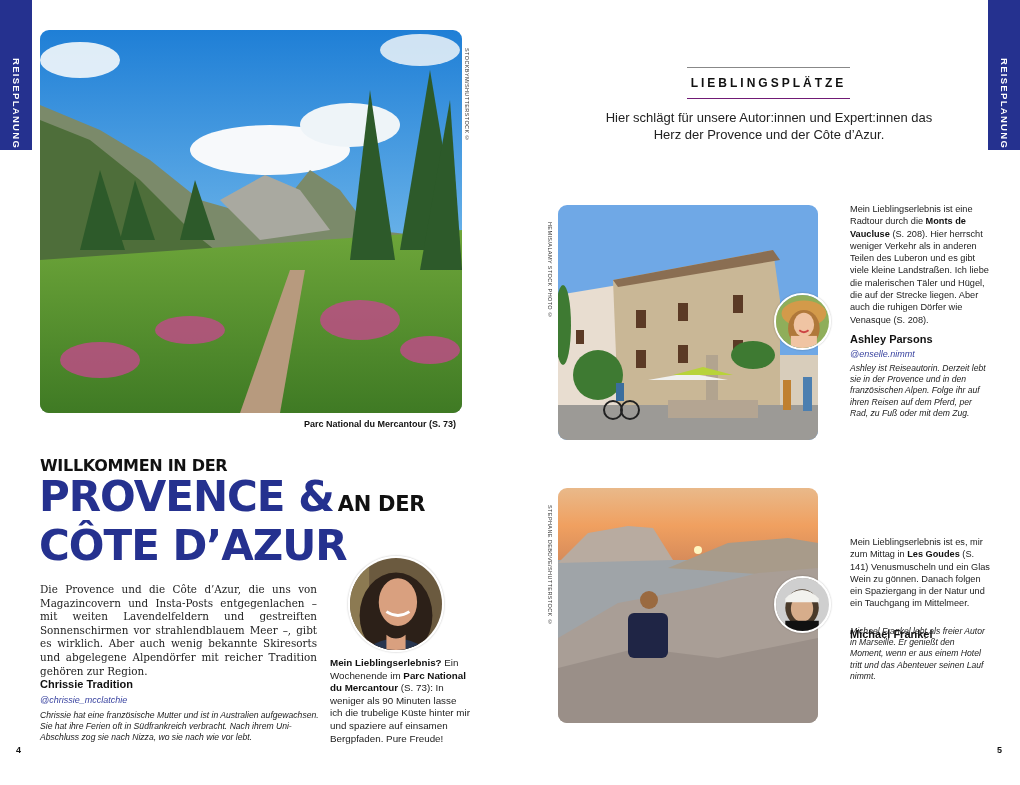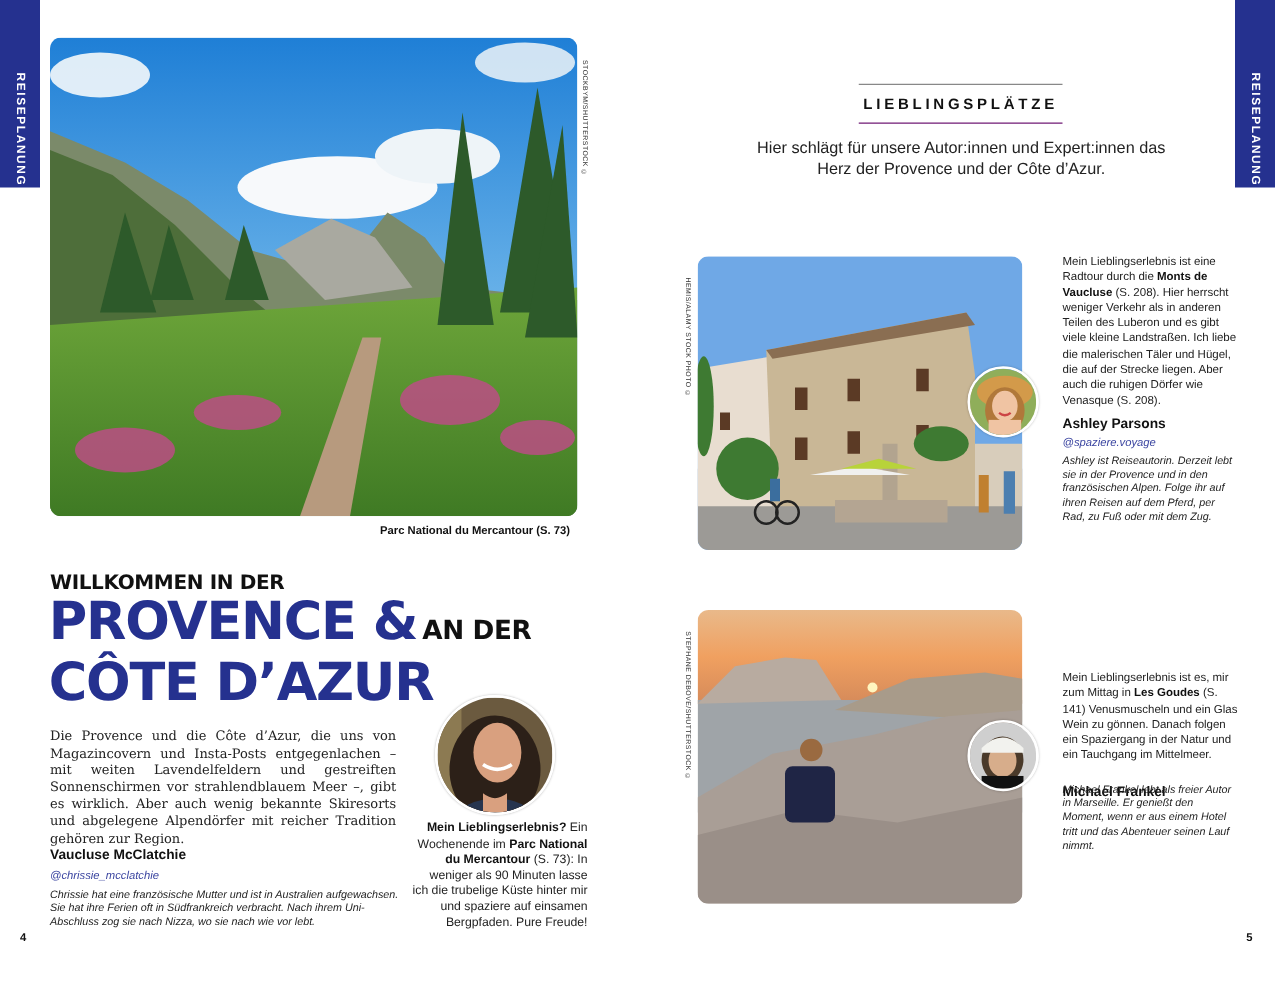--- a/index.html
+++ b/index.html
@@ -26,21 +26,21 @@
 
   .intro { position: absolute; left: 40px; top: 583px; width: 277px; font-family: "DejaVu Serif", serif; font-size: 10.4px; line-height: 13.6px; text-align: justify; color: #222; }
 
   .author-name { position: absolute; font-weight: 700; font-size: 11px; color: #111; }
   .author-handle { position: absolute; font-style: italic; font-size: 9px; color: #3a44a0; }
   .author-bio { position: absolute; font-style: italic; font-size: 8.6px; line-height: 11.2px; color: #222; }
 
   .avatar { position: absolute; border-radius: 50%; overflow: hidden; border: 2px solid #fff; box-shadow: 0 0 2px rgba(0,0,0,0.3); }
   .avatar svg { width: 100%; height: 100%; display: block; }
 
-  .quote { position: absolute; left: 330px; top: 657px; width: 140px; text-align: right; font-size: 9.8px; line-height: 12.6px; color: #222; }
+  .quote { position: absolute; left: 330px; top: 657px; width: 140px; text-align: left; font-size: 9.8px; line-height: 12.6px; color: #222; }
   .quote b { color: #111; }
 
   .section-head { position: absolute; left: 687px; top: 67px; width: 163px; border-top: 1px solid #888; border-bottom: 1px solid #701a75; height: 32px; text-align: center; }
   .section-head span { display: block; line-height: 30px; font-weight: 700; font-size: 12px; letter-spacing: 3px; color: #111; }
   .section-sub { position: absolute; left: 600px; top: 109px; width: 338px; text-align: center; font-size: 13px; line-height: 17px; color: #222; }
 
   .fav-text { position: absolute; left: 850px; width: 140px; font-size: 9.2px; line-height: 12.3px; color: #222; }
   .fav-text b { color: #111; }
 
   .page-num { position: absolute; top: 745px; font-weight: 700; font-size: 9px; color: #111; }
@@ -98,21 +98,21 @@
 <div class="caption" style="left:304px;top:419px;">Parc National du Mercantour (S. 73)</div>
 
 <div class="kicker">WILLKOMMEN IN DER</div>
 <div class="title1">
   <span>PROVENCE &amp;</span><span class="small">AN DER</span>
 </div>
 <div class="title2">CÔTE D’AZUR</div>
 
 <p class="intro">Die Provence und die Côte d’Azur, die uns von Magazincovern und Insta-Posts entgegenlachen – mit weiten Lavendelfeldern und gestreiften Sonnenschirmen vor strahlendblauem Meer –, gibt es wirklich. Aber auch wenig bekannte Skiresorts und abgelegene Alpendörfer mit reicher Tradition gehören zur Region.</p>
 
-<div class="author-name" style="left:40px;top:678px;">Vaucluse McClatchie</div>
+<div class="author-name" style="left:40px;top:678px;">Chrissie Tradition</div>
 <div class="author-handle" style="left:40px;top:695px;">@chrissie_mcclatchie</div>
 <div class="author-bio" style="left:40px;top:710px;width:285px;">Chrissie hat eine französische Mutter und ist in Australien aufgewachsen. Sie hat ihre Ferien oft in Südfrankreich verbracht. Nach ihrem Uni-Abschluss zog sie nach Nizza, wo sie nach wie vor lebt.</div>
 
 <div class="avatar" style="left:348px;top:556px;width:96px;height:96px;">
   <svg viewBox="0 0 96 96">
     <rect width="96" height="96" fill="#6b5a3f"></rect>
     <rect x="0" y="0" width="20" height="96" fill="#8c7a52"></rect>
     <ellipse cx="48" cy="60" rx="38" ry="45" fill="#2c2018"></ellipse>
     <ellipse cx="50" cy="46" rx="20" ry="25" fill="#d9a07f"></ellipse>
     <path d="M38 56 Q50 64 62 56" stroke="#fff" stroke-width="3" fill="none"></path>
@@ -173,21 +173,21 @@
     <ellipse cx="30" cy="36" rx="17" ry="20" fill="#b0783a"></ellipse>
     <ellipse cx="30" cy="32" rx="11" ry="13" fill="#f0c4a3"></ellipse>
     <path d="M25 38 Q30 42 35 38" stroke="#c44" stroke-width="2" fill="none"></path>
     <rect x="16" y="44" width="28" height="13" fill="#f0c4a3"></rect>
   </svg>
 </div>
 <div class="fav-text" style="top:203px;">
   <span>Mein Lieblingserlebnis ist eine Radtour durch die </span><b>Monts de Vaucluse</b><span> (S. 208). Hier herrscht weniger Verkehr als in anderen Teilen des Luberon und es gibt viele kleine Landstraßen. Ich liebe die malerischen Täler und Hügel, die auf der Strecke liegen. Aber auch die ruhigen Dörfer wie Venasque (S. 208).</span>
 </div>
 <div class="author-name" style="left:850px;top:333px;">Ashley Parsons</div>
-<div class="author-handle" style="left:850px;top:349px;">@spaziere.voyage</div>
+<div class="author-handle" style="left:850px;top:349px;">@enselle.nimmt</div>
 <div class="author-bio" style="left:850px;top:363px;width:140px;">Ashley ist Reiseautorin. Derzeit lebt sie in der Provence und in den französischen Alpen. Folge ihr auf ihren Reisen auf dem Pferd, per Rad, zu Fuß oder mit dem Zug.</div>
 
 <div class="credit" style="left:547px;top:505px;">STEPHANE DEBOVE/SHUTTERSTOCK ©</div>
 <div class="photo" style="left:558px;top:488px;width:260px;height:235px;">
   <svg viewBox="0 0 260 235" preserveAspectRatio="none">
     <defs>
       <linearGradient id="sky2" x1="0" y1="0" x2="0" y2="1">
         <stop offset="0" stop-color="#e9b98a"></stop>
           <stop offset="0.5" stop-color="#f0a060"></stop>
           <stop offset="1" stop-color="#d58a5a"></stop>

